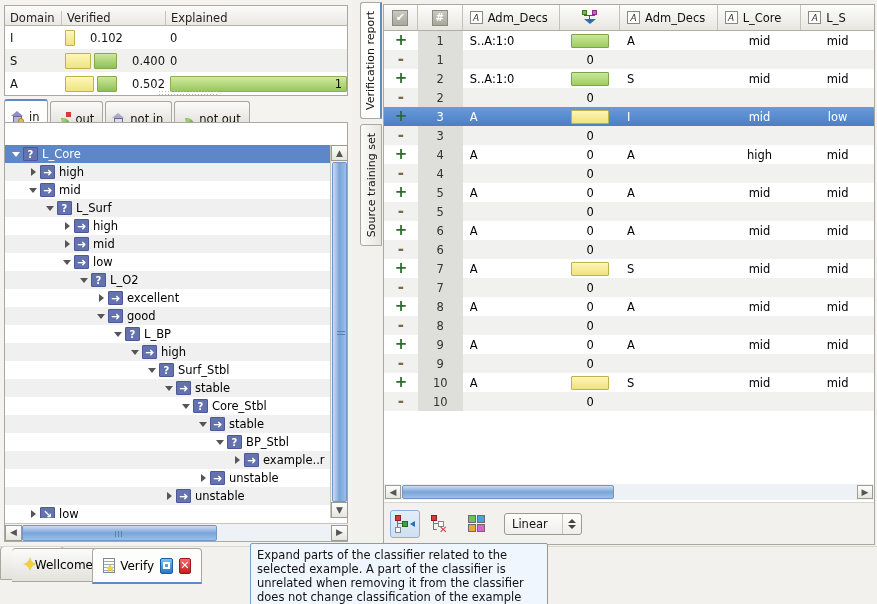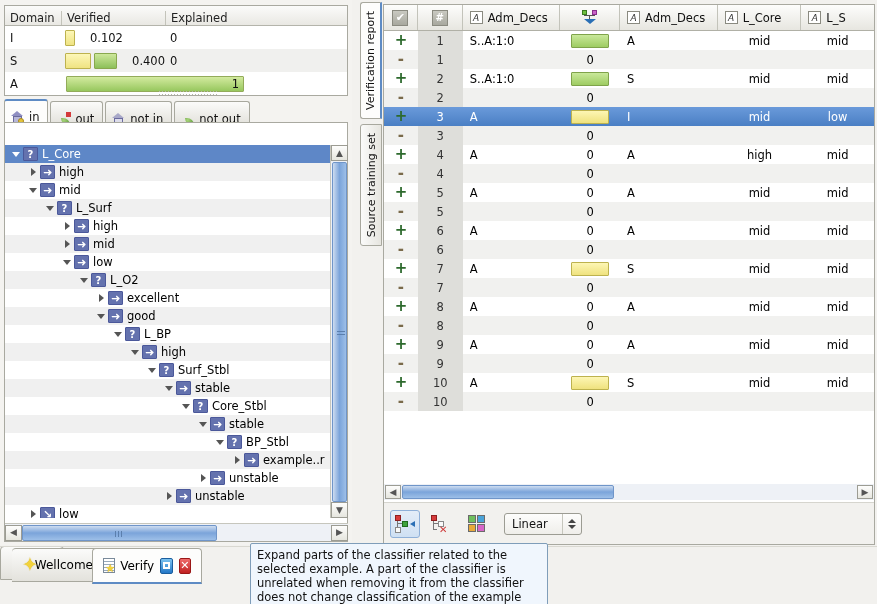--- a/index.html
+++ b/index.html
@@ -650,20 +650,25 @@
           <div class="bar green" style="width:28px"></div>
           <span class="bar-val">0.400</span>
         </div>
         <div class="cell c-explained">
           <span class="zero-val">0</span>
         </div>
       </div>
 
       <div class="dom-row">
         <div class="cell c-domain">A</div>
+        <div class="cell c-verified">
+          <div class="bar yellow" style="width:42px"></div>
+          <div class="bar green" style="width:28px"></div>
+          <span class="bar-val">0.502</span>
+        </div>
         <div class="cell c-explained">
           <div class="bar-wide" style="width:178px">
             <span>1</span>
           </div>
         </div>
       </div>
     </div>
 
     <div class="split-dots"></div>
 

